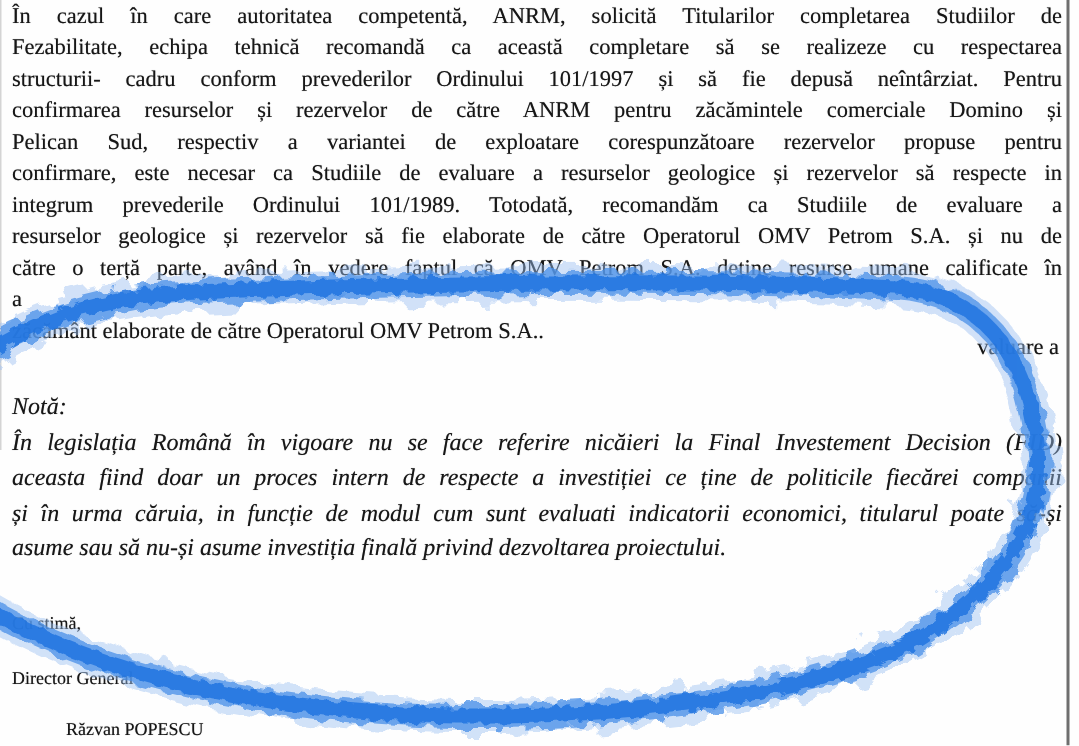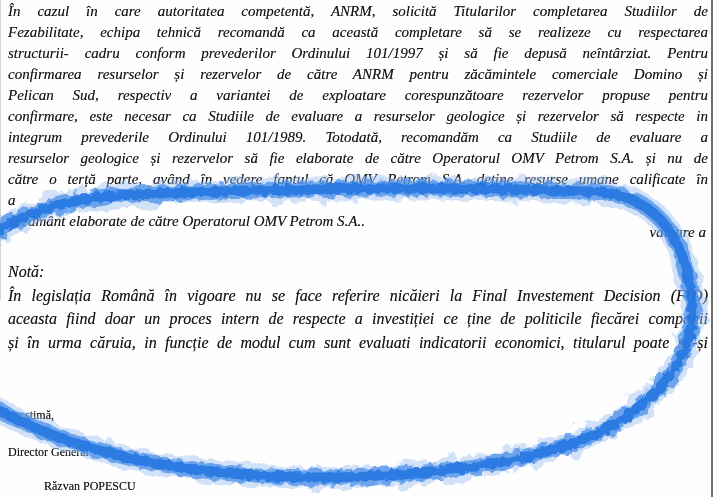--- a/index.html
+++ b/index.html
@@ -18,21 +18,20 @@
     position: absolute;
     left: 8px;
     width: 700px;
     color: #161616;
     text-shadow: 0 0 0.5px rgba(20,20,20,0.55);
   }
   .para1 {
     top: 1px;
     font-size: 15px;
     line-height: 21px;
-    font-style: italic;
   }
   .jline { text-align: justify; text-align-last: justify; white-space: nowrap; }
   .lline { text-align: left; }
   .frag-line { position: relative; height: 21px; }
   .frag-line .frag-left   { position: absolute; left: 0; top: 0; }
   .frag-line .frag-middle { position: absolute; left: 310px; top: 0; }
   .frag-line .frag-right  { position: absolute; right: 2px; top: 0; margin-top: 32px; }
   .nota {
     top: 260px;
     font-size: 16px;
@@ -88,20 +87,21 @@
       <span class="frag-right">valuare a</span>
     </div>
     <div class="lline">zăcământ elaborate de către Operatorul OMV Petrom S.A..</div>
   </div>
 
   <div class="doc-text nota">
     <div class="lline">Notă:</div>
     <div class="jline">În legislația Română în vigoare nu se face referire nicăieri la Final Investement Decision (FID)</div>
     <div class="jline">aceasta fiind doar un proces intern de respecte a investiției ce ține de politicile fiecărei companii</div>
     <div class="jline">și în urma căruia, in funcție de modul cum sunt evaluati indicatorii economici, titularul poate să-și</div>
+    <div class="lline">asume sau să nu-și asume investiția finală privind dezvoltarea proiectului.</div>
   </div>
 
   <div class="doc-text sig sig-closing">Cu stimă,</div>
   <div class="doc-text sig sig-title">Director General</div>
   <div class="doc-text sig sig-name">Răzvan POPESCU</div>
 
   <svg class="marker-svg" viewBox="0 0 719 497" aria-hidden="true">
     <defs>
       <filter id="rough1" x="-15%" y="-15%" width="130%" height="130%">
         <feTurbulence type="fractalNoise" baseFrequency="0.11" numOctaves="2" seed="3" result="n"></feTurbulence>

